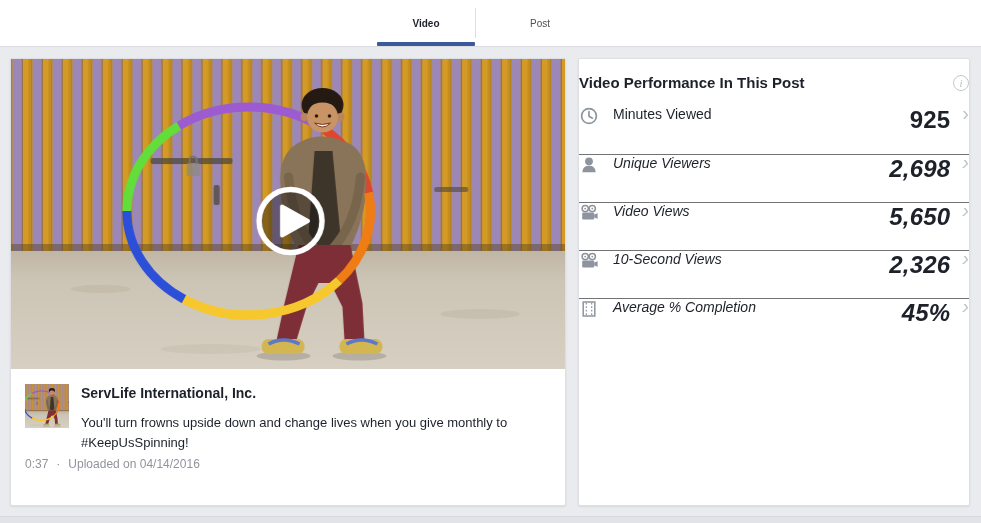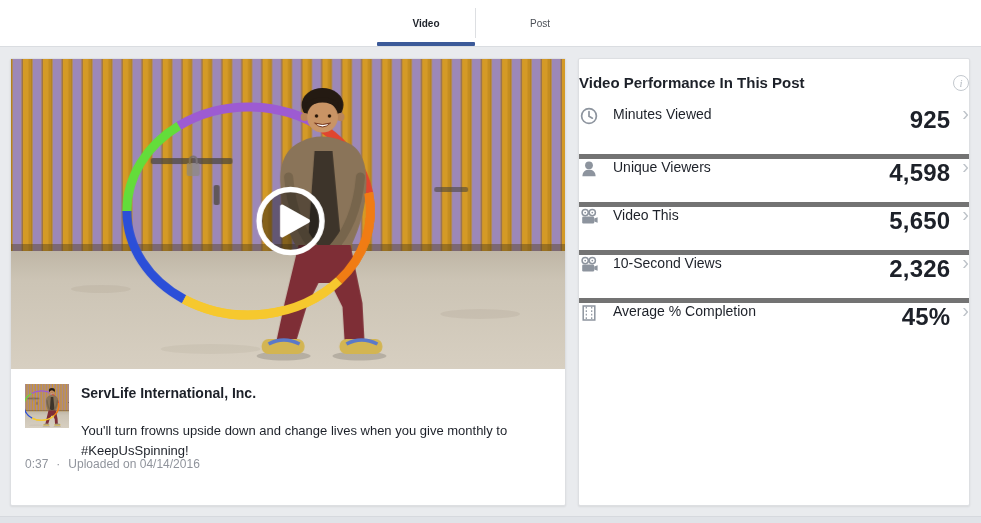--- a/index.html
+++ b/index.html
@@ -44,41 +44,41 @@
   .thumb-wrap { position:relative; width:554px; height:310px; overflow:hidden; cursor:pointer; }
   .thumb-wrap svg { display:block; }
 
   
   .video-meta { display:flex; padding:15px 14px 0 14px; }
   .avatar {
     width:44px; height:44px; flex:0 0 44px; overflow:hidden; background:#d49a26;
   }
   .meta-text { margin-left:12px; padding-top:1px; }
   .page-name { font-size:14px; font-weight:bold; color:#1d2129; cursor:pointer; }
-  .page-desc { font-size:13px; color:#1d2129; line-height:1.5; margin-top:20px; max-width:468px; }
+  .page-desc { font-size:13px; color:#1d2129; line-height:1.5; margin-top:12px; max-width:468px; }
   .timestamp {
     position:absolute; left:14px; bottom:34px;
     font-size:12px; color:#90949c; display:flex; gap:8px;
   }
 
   
   .perf-inner { padding:0 0; }
   .perf-header {
     height:47px; display:flex; align-items:center; justify-content:space-between;
   }
   .perf-title { font-size:15px; font-weight:bold; color:#1d2129; }
   .info-icon {
     width:16px; height:16px; border:1px solid #c3c8ce; border-radius:50%;
     color:#b7bcc3; font-family:"Liberation Serif", serif; font-style:italic;
     font-size:11px; line-height:14px; text-align:center; cursor:pointer;
   }
   .metric-row {
     height:48px; display:flex; cursor:pointer;
   }
-  .metric-row + .metric-row { border-top:5px solid #737373; }
+  .metric-row + .metric-row { border-top:1px solid #737373;font-style:italic; }
   .m-icon { width:20px; height:20px; flex:0 0 20px; color:#8d949e; }
   .m-icon svg { width:20px; height:20px; display:block; }
   .m-label { margin-left:14px; font-size:14px; color:#1d2129; }
   .m-value { margin-left:auto; font-size:24px; font-weight:bold; color:#1d2129; letter-spacing:.2px; }
   .m-chevron { margin-left:12px; font-size:20px; color:#bec3c9; line-height:1; margin-top:-3px; }
 
   
   .bottom-strip {
     position:absolute; left:0; top:516px; width:981px; height:7px;
     background:#e0e3e8; border-top:1px solid #d6d9de;
@@ -249,31 +249,31 @@
     <span class="m-chevron">›</span>
   </div>
 
   <div class="metric-row">
     <span class="m-icon">
       <svg>
                 <use href="#sym-person-icon" xlink:href="#sym-person-icon"></use>
               </svg>
     </span>
     <span class="m-label">Unique Viewers</span>
-    <span class="m-value">4,598</span>
+    <span class="m-value">2,698</span>
     <span class="m-chevron">›</span>
   </div>
 
   <div class="metric-row">
     <span class="m-icon">
       <svg>
                 <use href="#sym-movie-camera-icon" xlink:href="#sym-movie-camera-icon"></use>
               </svg>
     </span>
-    <span class="m-label">Video This</span>
+    <span class="m-label">Video Views</span>
     <span class="m-value">5,650</span>
     <span class="m-chevron">›</span>
   </div>
 
   <div class="metric-row">
     <span class="m-icon">
       <svg>
                 <use href="#sym-movie-camera-icon" xlink:href="#sym-movie-camera-icon"></use>
               </svg>
     </span>

